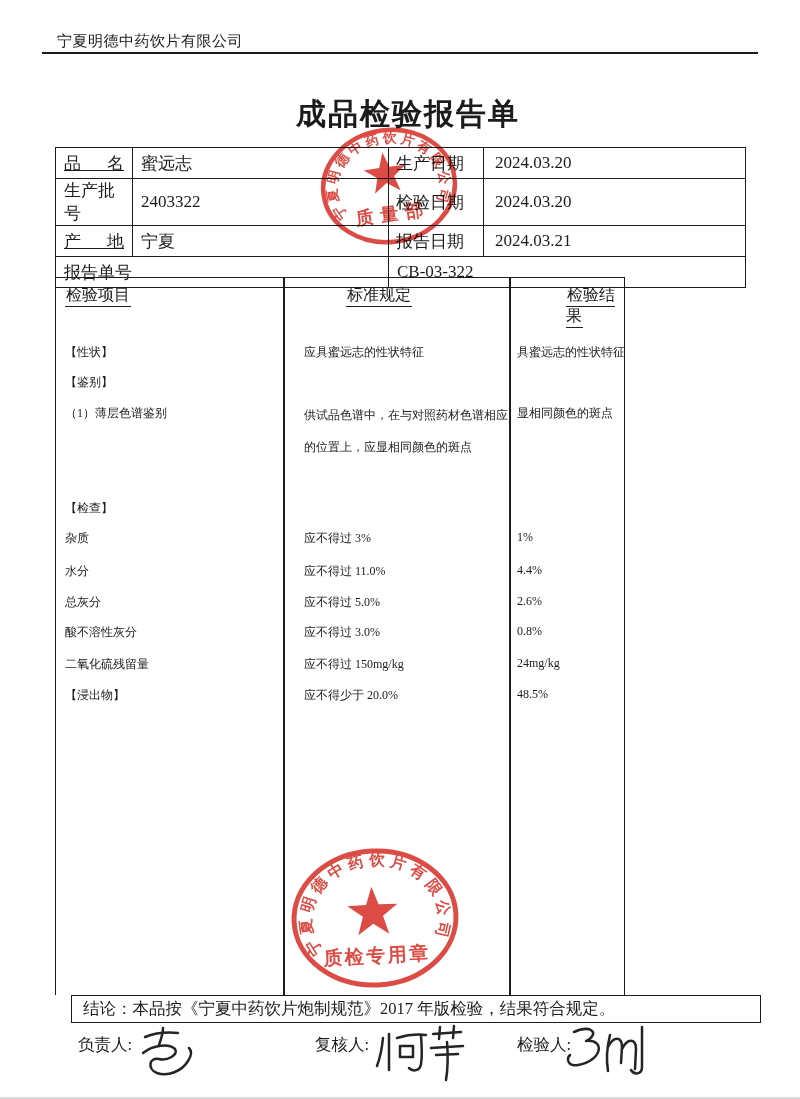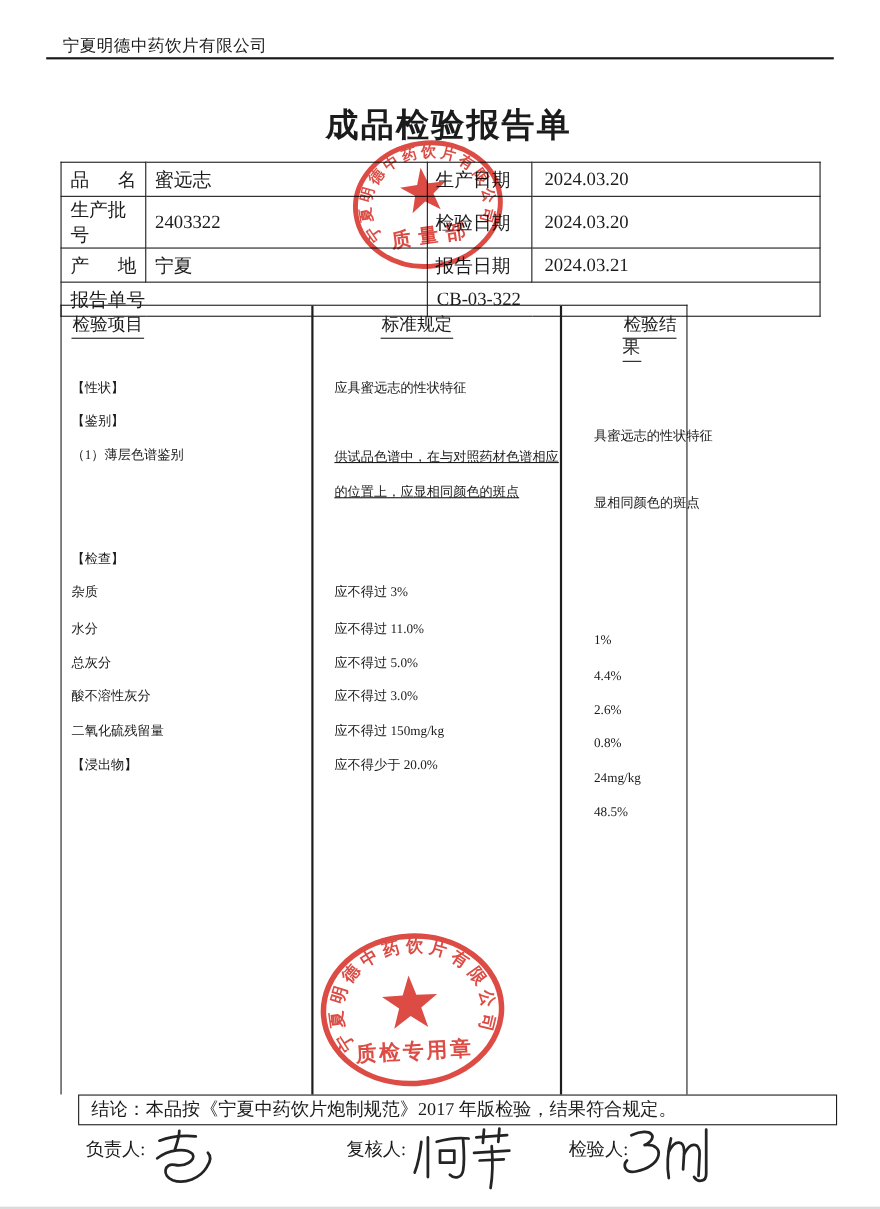--- a/index.html
+++ b/index.html
@@ -12,35 +12,35 @@
   .company { position:absolute; left:15px; top:0; letter-spacing:.5px; }
   .doccode { position:absolute; right:12px; top:0; }
   .header-rule { position:absolute; left:42px; right:42px; top:52px; height:2px; background:#1a1a1a; }
 
   .title { position:absolute; left:16px; right:0; top:94px; text-align:center;
            font-size:30px; font-weight:bold; letter-spacing:2px; }
 
   
   .info-table { position:absolute; left:55px; top:147px; width:690px; border-collapse:collapse; table-layout:fixed; }
   .info-table td { border:1.5px solid #1d1d1d; height:31px; font-size:17px; padding:0 8px; vertical-align:middle; }
-  .info-table td.jlabel { text-align:justify; text-align-last:justify; }
+  .info-table td.jlabel { text-align:justify; text-align-last:justify;text-decoration:underline; }
   .info-table td.dlabel { padding-left:7px; }
   .info-table td.dval { padding-left:11px; }
 
   
   .main-table { position:absolute; left:55px; top:277px; width:570px; height:718px;
                 border:1.5px solid #1d1d1d; border-bottom:none; }
   .main-table .vline { position:absolute; top:0; bottom:0; width:1.5px; background:#1d1d1d; }
   .mt-h { position:absolute; top:7px; font-size:16px; }
   .mt-h span { border-bottom:1.5px solid #1d1d1d; padding:0 1px 3px 1px; }
   .mrow { position:absolute; left:0; right:0; height:24px; font-size:12px; }
   .c1 { position:absolute; left:9px; top:0; white-space:nowrap; }
   .c2 { position:absolute; left:248px; top:0; width:214px; }
-  .c3 { position:absolute; left:484px; top:0; white-space:nowrap;margin-top:44px; }
-  .c2.multi { line-height:32px;text-decoration:underline; }
+  .c3 { position:absolute; left:461px; top:0; white-space:nowrap; }
+  .c2.multi { line-height:32px; }
 
   
   .conclusion { position:absolute; left:55px; top:995px; width:690px; height:28px;
                 border:1.5px solid #1d1d1d; font-size:16.5px; line-height:25px; padding-left:11px;margin-left:16px; }
   .sign-label { position:absolute; font-size:16.5px; top:1034px;margin-left:20px; }
   .sig { position:absolute; }
   .sig path { fill:none; stroke:#242424; stroke-width:2.5; stroke-linecap:round; stroke-linejoin:round; }
 
   
   .stamp { position:absolute; mix-blend-mode:multiply; opacity:.9; }

